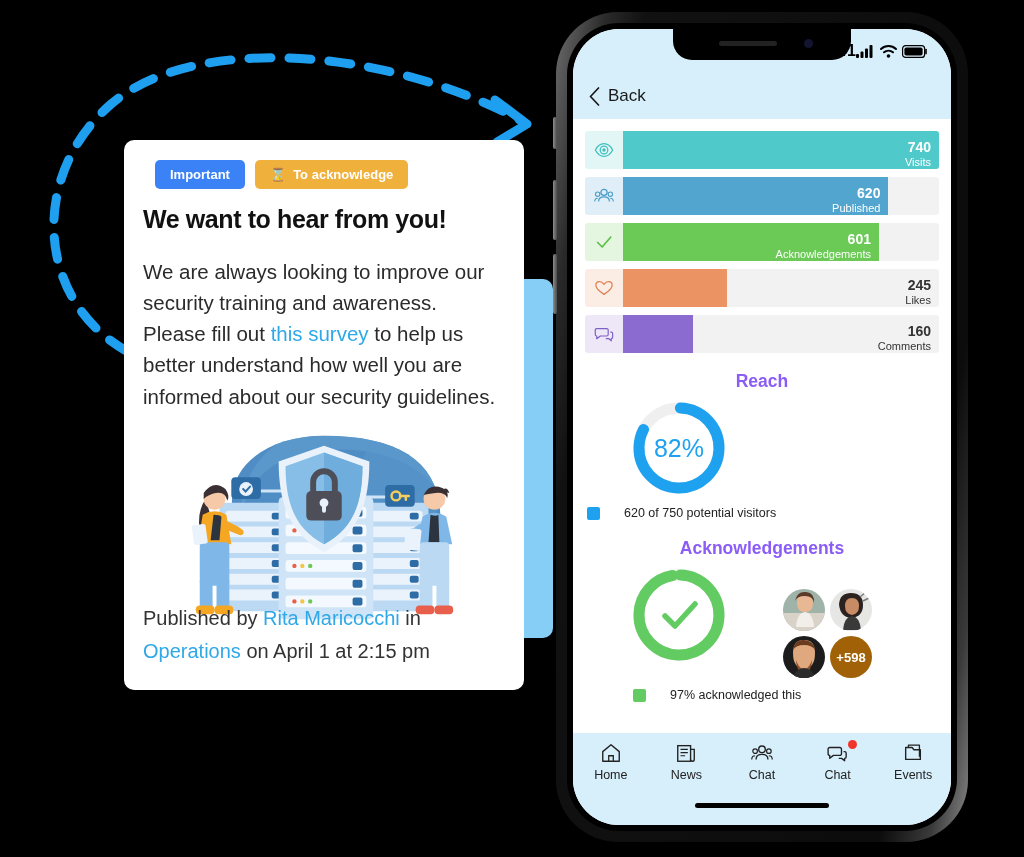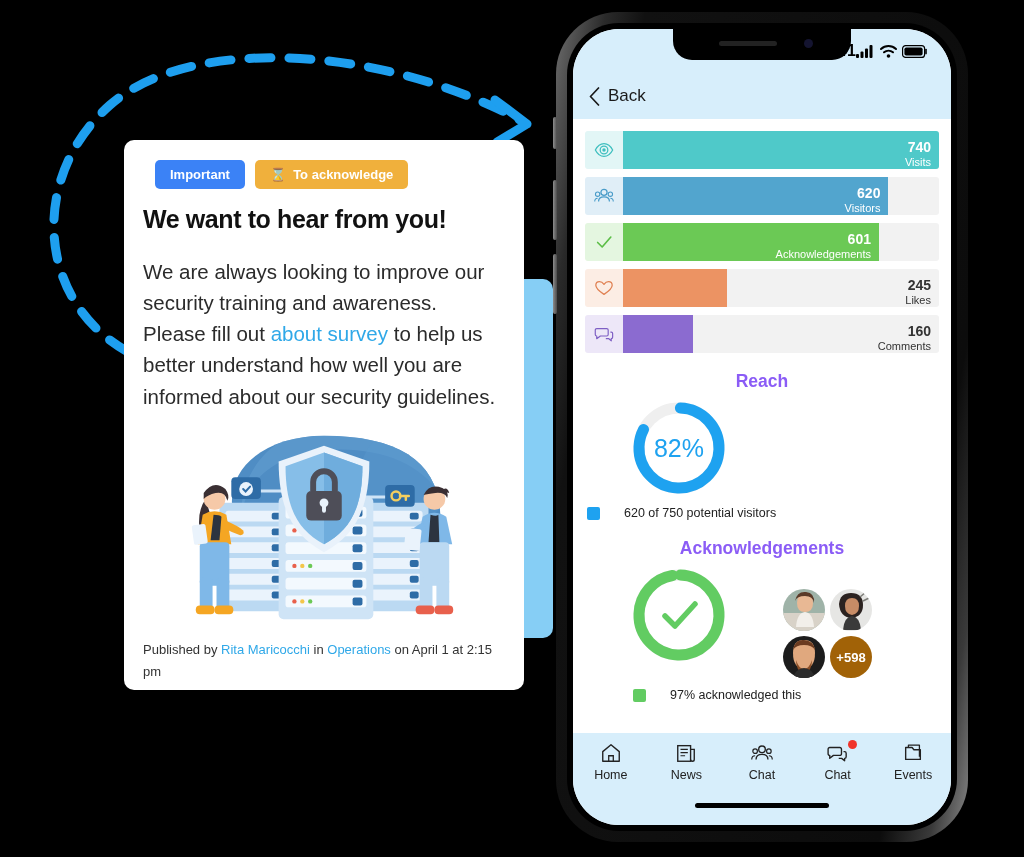--- a/index.html
+++ b/index.html
@@ -46,22 +46,22 @@
   .card-body {
     font-size: 20.5px; line-height: 1.52; color: #2b2b2b;
     font-weight: 400;
   }
   .card-body a { color: #2FA8E8; text-decoration: none; }
 
   
   .illus { width: 100%; height: 212px; margin-top: 8px; }
 
   .byline {
-    position: absolute; left: 19px; right: 19px; bottom: 8px;
-    font-size: 13px; line-height: 1.65; color: #333;
+    position: absolute; left: 19px; right: 19px; bottom: 22px;
+    font-size: 20px; line-height: 1.65; color: #333;
   }
   .byline a { color: #2FA8E8; text-decoration: none; }
 
   
   .phone {
     position: absolute; left: 556px; top: 12px;
     width: 412px; height: 830px;
     background: linear-gradient(100deg,#6f6f6f 0%,#2a2a2a 9%,#111 16%,#0c0c0c 84%,#3a3a3a 93%,#8a8a8a 100%);
     border-radius: 62px;
     padding: 11px;
@@ -186,21 +186,21 @@
       </span>
       <span class="badge acknowledge">
         <span class="hourglass">⌛</span>
         <span>To acknowledge</span>
       </span>
     </div>
 
     <div class="card-title">We want to hear from you!</div>
 
     <div class="card-body">
-      <span>We are always looking to improve our security training and awareness. Please fill out </span><a href="#">about survey</a><span> to help us better understand how well you are informed about our security guidelines.</span>
+      <span>We are always looking to improve our security training and awareness. Please fill out </span><a href="#">this survey</a><span> to help us better understand how well you are informed about our security guidelines.</span>
     </div>
 
     
     <svg class="illus" viewBox="0 0 300 215">
       <defs>
         <clipPath id="blobclip">
             <path d="M58,96 C48,48 92,16 150,16 C228,16 268,44 268,100 C268,158 226,192 154,192 C86,192 68,144 58,96 Z"></path>
           </clipPath>
       </defs>
 
@@ -398,21 +398,21 @@
                 <circle cx="4" cy="9" r="2.4" fill="none" stroke="#4A9CC9" stroke-width="1.2"></circle>
                 <circle cx="18" cy="9" r="2.4" fill="none" stroke="#4A9CC9" stroke-width="1.2"></circle>
                 <path d="M0.8,17 q0,-3.6 3.2,-3.6" fill="none" stroke="#4A9CC9" stroke-width="1.2"></path>
                 <path d="M21.2,17 q0,-3.6 -3.2,-3.6" fill="none" stroke="#4A9CC9" stroke-width="1.2"></path>
               </svg>
             </div>
             <div class="stat-track">
               <div class="stat-fill" style="width:84%;background:#52A5CE"></div>
               <div class="stat-label" style="left:0;width:84%;padding-right:8px;color:#fff">
                 <span class="stat-num">620</span>
-                <span class="stat-name">Visitors</span>
+                <span class="stat-name">Published</span>
               </div>
             </div>
           </div>
 
           <div class="stat-row">
             <div class="stat-icon" style="background:#E4F6E0">
               <svg width="20" height="20" viewBox="0 0 22 22">
                 <path d="M4,11.5 L9,16.5 L18.5,5.5" fill="none" stroke="#5BBE46" stroke-width="1.8" stroke-linecap="round" stroke-linejoin="round"></path>
               </svg>
             </div>

